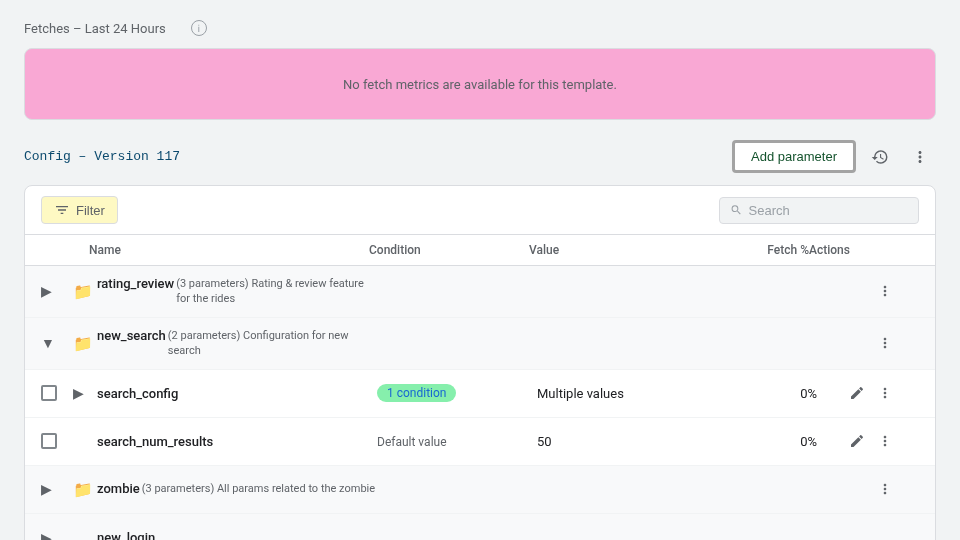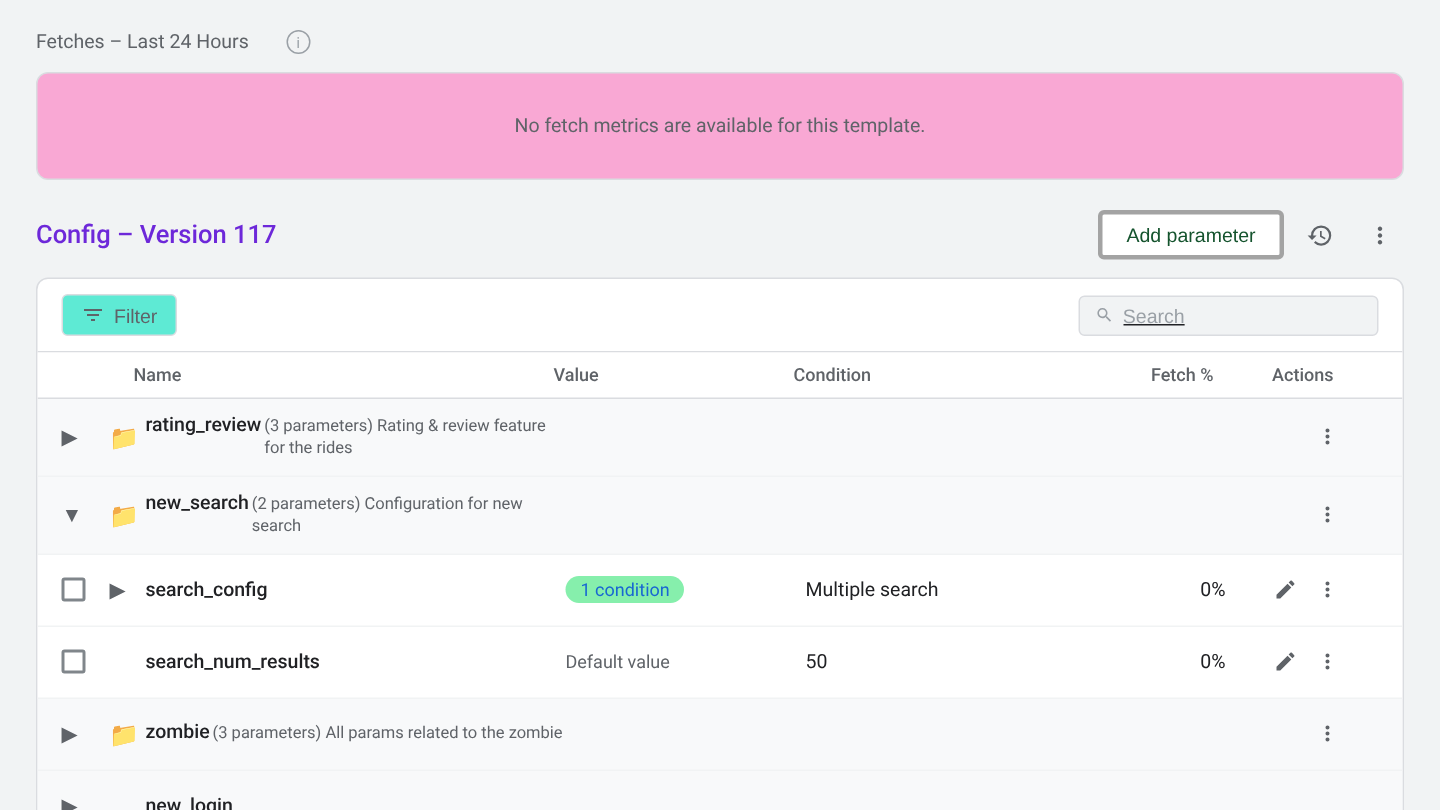--- a/index.html
+++ b/index.html
@@ -45,23 +45,24 @@
       color: #5f6368;
       font-size: 13px;
     }
     .config-header {
       display: flex;
       align-items: center;
       justify-content: space-between;
       margin-bottom: 12px;
     }
     .config-title {
-      font-size: 17px;
-      color: #6d28d9;
+      font-size: 13px;
+      color: #0c4a6e;
       font-weight: 500;
+      font-family: Liberation Mono, monospace;
     }
     .config-actions {
       display: flex;
       align-items: center;
       gap: 8px;
     }
     .add-param-btn {
       background: #fff;
       border: 3px solid #a3a3a3;
       color: #14532d;
@@ -93,21 +94,21 @@
       display: flex;
       align-items: center;
       justify-content: space-between;
       padding: 10px 16px;
       border-bottom: 1px solid #dadce0;
     }
     .filter-btn {
       display: flex;
       align-items: center;
       gap: 6px;
-      background: #5eead4;
+      background: #fef9c3;
       border: 1px solid #dadce0;
       border-radius: 4px;
       padding: 5px 12px;
       font-size: 13px;
       cursor: pointer;
       color: #5f6368;
     }
     .search-wrapper {
       display: flex;
       align-items: center;
@@ -118,21 +119,20 @@
       gap: 6px;
       width: 200px;
     }
     .search-wrapper input {
       border: none;
       background: transparent;
       outline: none;
       font-size: 13px;
       color: #202124;
       width: 100%;
-      text-decoration: underline;
     }
     .search-wrapper input::placeholder { color: #9aa0a6; }
     .table-header {
       display: grid;
       grid-template-columns: 32px 24px 280px 160px 200px 80px 80px;
       align-items: center;
       padding: 8px 8px;
       border-bottom: 1px solid #dadce0;
       background: #fff;
       font-size: 12px;
@@ -285,24 +285,24 @@
           <path d="M15.5 14h-.79l-.28-.27A6.471 6.471 0 0 0 16 9.5 6.5 6.5 0 1 0 9.5 16c1.61 0 3.09-.59 4.23-1.57l.27.28v.79l5 4.99L20.49 19l-4.99-5zm-6 0C7.01 14 5 11.99 5 9.5S7.01 5 9.5 5 14 7.01 14 9.5 11.99 14 9.5 14z"></path>
         </svg>
         <input type="text" placeholder="Search" style="">
       </div>
     </div>
 
     <div class="table-header">
       <div></div>
       <div></div>
       <div>Name</div>
+      <div>Condition</div>
       <div>Value</div>
-      <div>Condition</div>
       <div style="text-align:right;">Fetch %</div>
-      <div style="text-align:right;">Actions</div>
+      <div style="text-align:left;">Actions</div>
     </div>
 
     <div class="table-row group-row">
       <div class="expand-cell">
         <span class="chevron">▶</span>
       </div>
       <div class="folder-icon">📁</div>
       <div class="name-cell">
         <span class="row-name">rating_review</span>
         <span class="row-desc">(3 parameters) Rating &amp; review feature for the rides</span>
@@ -346,21 +346,21 @@
       </div>
       <div class="expand-cell">
         <span class="chevron">▶</span>
       </div>
       <div class="name-cell">
         <span class="row-name">search_config</span>
       </div>
       <div>
         <span class="condition-badge">1 condition</span>
       </div>
-      <div class="value-cell">Multiple search</div>
+      <div class="value-cell">Multiple values</div>
       <div class="fetch-pct">0%</div>
       <div class="actions-cell">
         <button class="edit-icon-btn">
           <svg width="16" height="16" viewBox="0 0 24 24" fill="currentColor">
             <path d="M3 17.25V21h3.75L17.81 9.94l-3.75-3.75L3 17.25zM20.71 7.04c.39-.39.39-1.02 0-1.41l-2.34-2.34c-.39-.39-1.02-.39-1.41 0l-1.83 1.83 3.75 3.75 1.83-1.83z"></path>
           </svg>
         </button>
         <button class="more-icon-btn">
           <svg width="16" height="16" viewBox="0 0 24 24" fill="currentColor">
             <path d="M12 8c1.1 0 2-.9 2-2s-.9-2-2-2-2 .9-2 2 .9 2 2 2zm0 2c-1.1 0-2 .9-2 2s.9 2 2 2 2-.9 2-2-.9-2-2-2zm0 6c-1.1 0-2 .9-2 2s.9 2 2 2 2-.9 2-2-.9-2-2-2z"></path>

